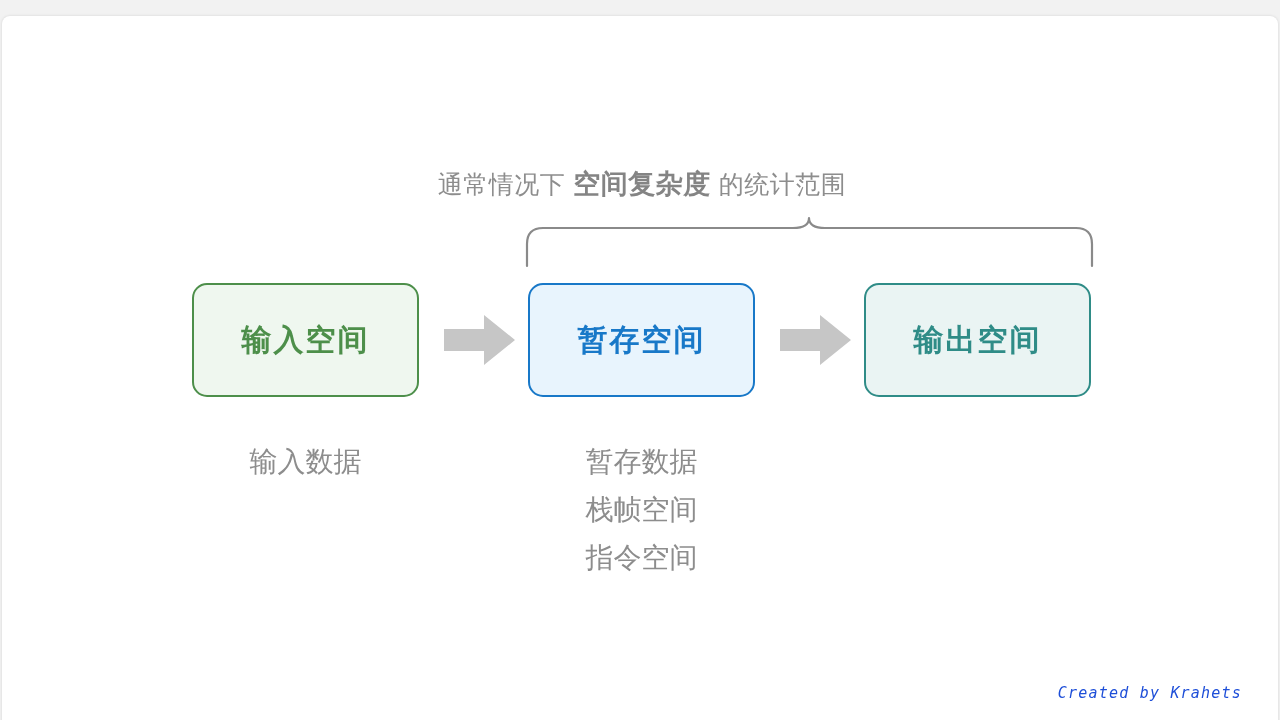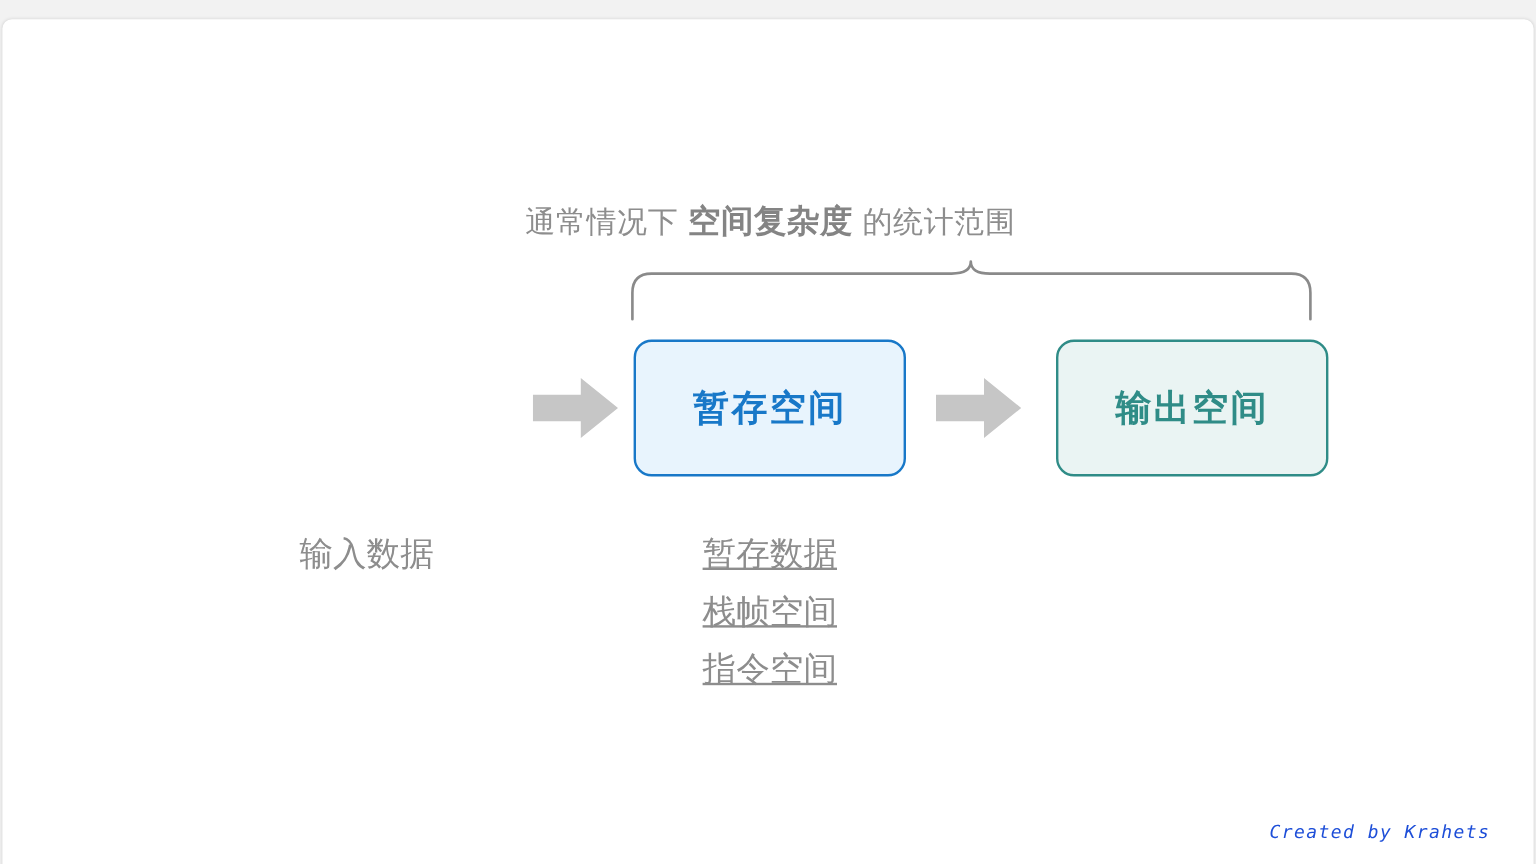--- a/index.html
+++ b/index.html
@@ -73,21 +73,21 @@
     box-sizing: border-box;
     display: flex;
     align-items: center;
     justify-content: center;
     font-size: 30px;
     font-weight: bold;
     letter-spacing: 2px;
   }
   #box-input  { left: 190px; background: #eff7ef; border-color: #4d8f4a; color: #4d8f4a; }
   #box-temp   { left: 526px; background: #e8f4fd; border-color: #1878c8; color: #1878c8; }
-  #box-output { left: 862px; background: #eaf4f3; border-color: #2f8c87; color: #2f8c87; margin-left: 16px; }
+  #box-output { left: 862px; background: #eaf4f3; border-color: #2f8c87; color: #2f8c87; }
 
   
   .arrow {
     position: absolute;
     top: 298px;
     width: 72px;
     height: 52px;
   }
   #arrow-1 { left: 442px; }
   #arrow-2 { left: 778px; }
@@ -96,21 +96,21 @@
   .col-labels {
     position: absolute;
     top: 422px;
     width: 227px;
     text-align: center;
     font-size: 28px;
     color: #8d8d8d;
     line-height: 48px;
   }
   #labels-input  { left: 190px; }
-  #labels-temp   { left: 526px; text-decoration: underline; }
+  #labels-temp   { left: 526px; }
   #labels-output { left: 862px; }
   .col-labels div { white-space: nowrap; }
 
   
   #watermark {
     position: absolute;
     right: 36px;
     bottom: 26px;
     font-family: "DejaVu Sans Mono", "Liberation Mono", monospace;
     font-size: 15px;
@@ -127,20 +127,23 @@
   <div id="card">
 
     <div id="caption">
       <span>通常情况下</span><span class="strong">空间复杂度</span><span>的统计范围</span>
     </div>
 
     <svg id="brace" viewBox="0 0 585 54">
       <path d="M 10,52 L 10,30 Q 10,14 26,14 L 276,14 Q 292,14 292,4 Q 292,14 308,14 L 559,14 Q 575,14 575,30 L 575,52" fill="none" stroke="#8a8a8a" stroke-width="2.2" stroke-linecap="round" stroke-linejoin="round"></path>
     </svg>
 
+    <div class="box" id="box-input">
+      <span>输入空间</span>
+    </div>
 
     <svg class="arrow" id="arrow-1" viewBox="0 0 72 52">
       <path d="M 0,15 L 40,15 L 40,1 L 71,26 L 40,51 L 40,37 L 0,37 Z" fill="#c6c6c6"></path>
     </svg>
 
     <div class="box" id="box-temp">
       <span>暂存空间</span>
     </div>
 
     <svg class="arrow" id="arrow-2" viewBox="0 0 72 52">

